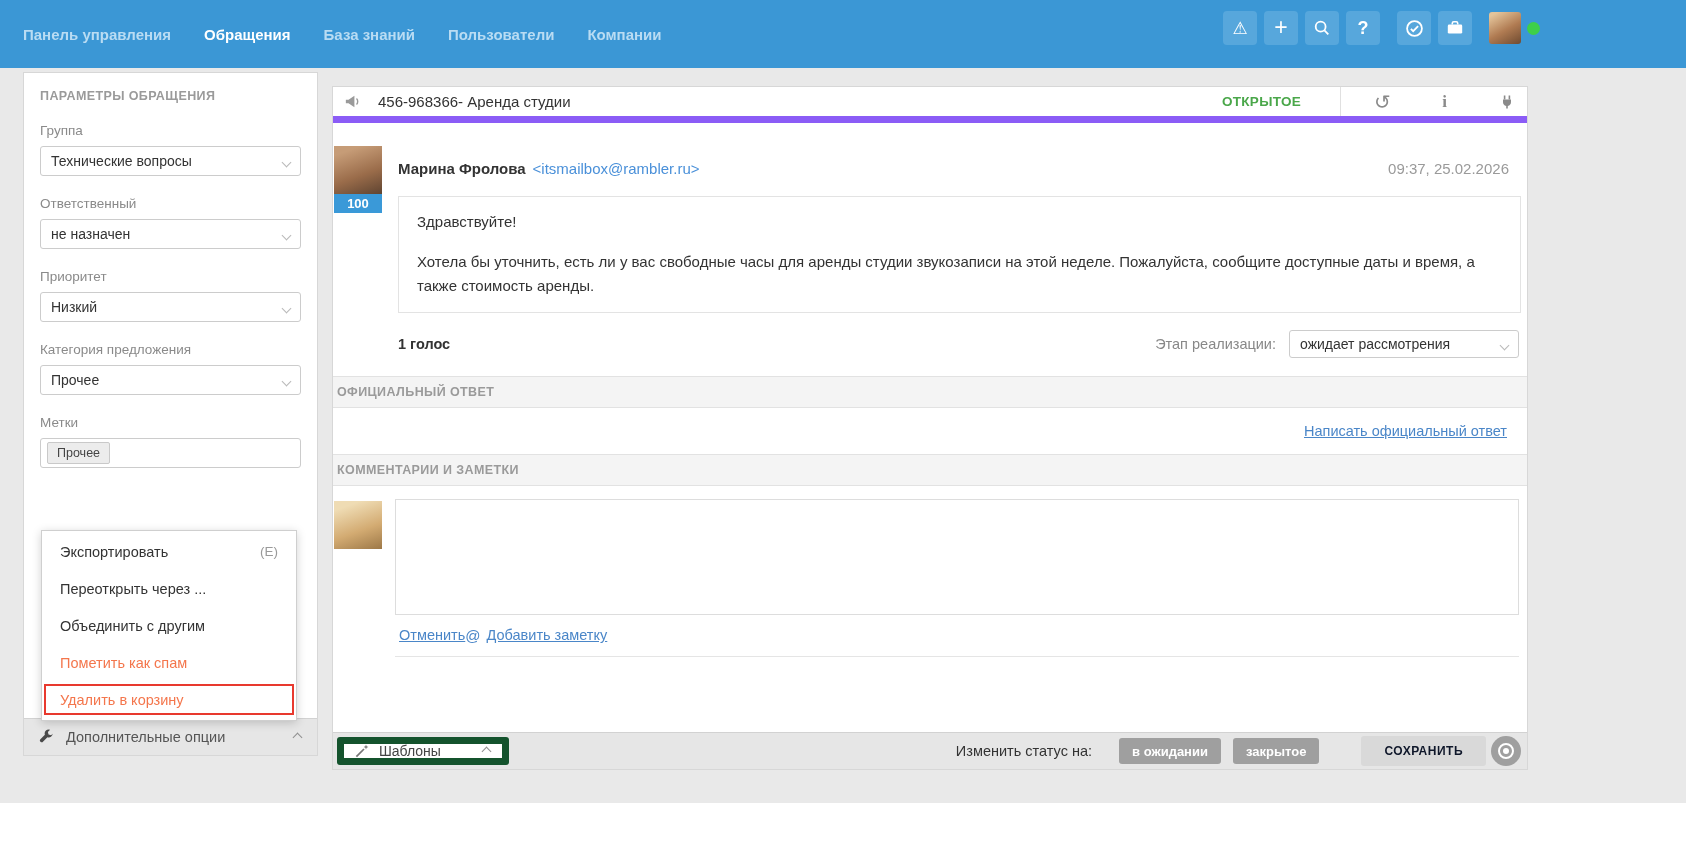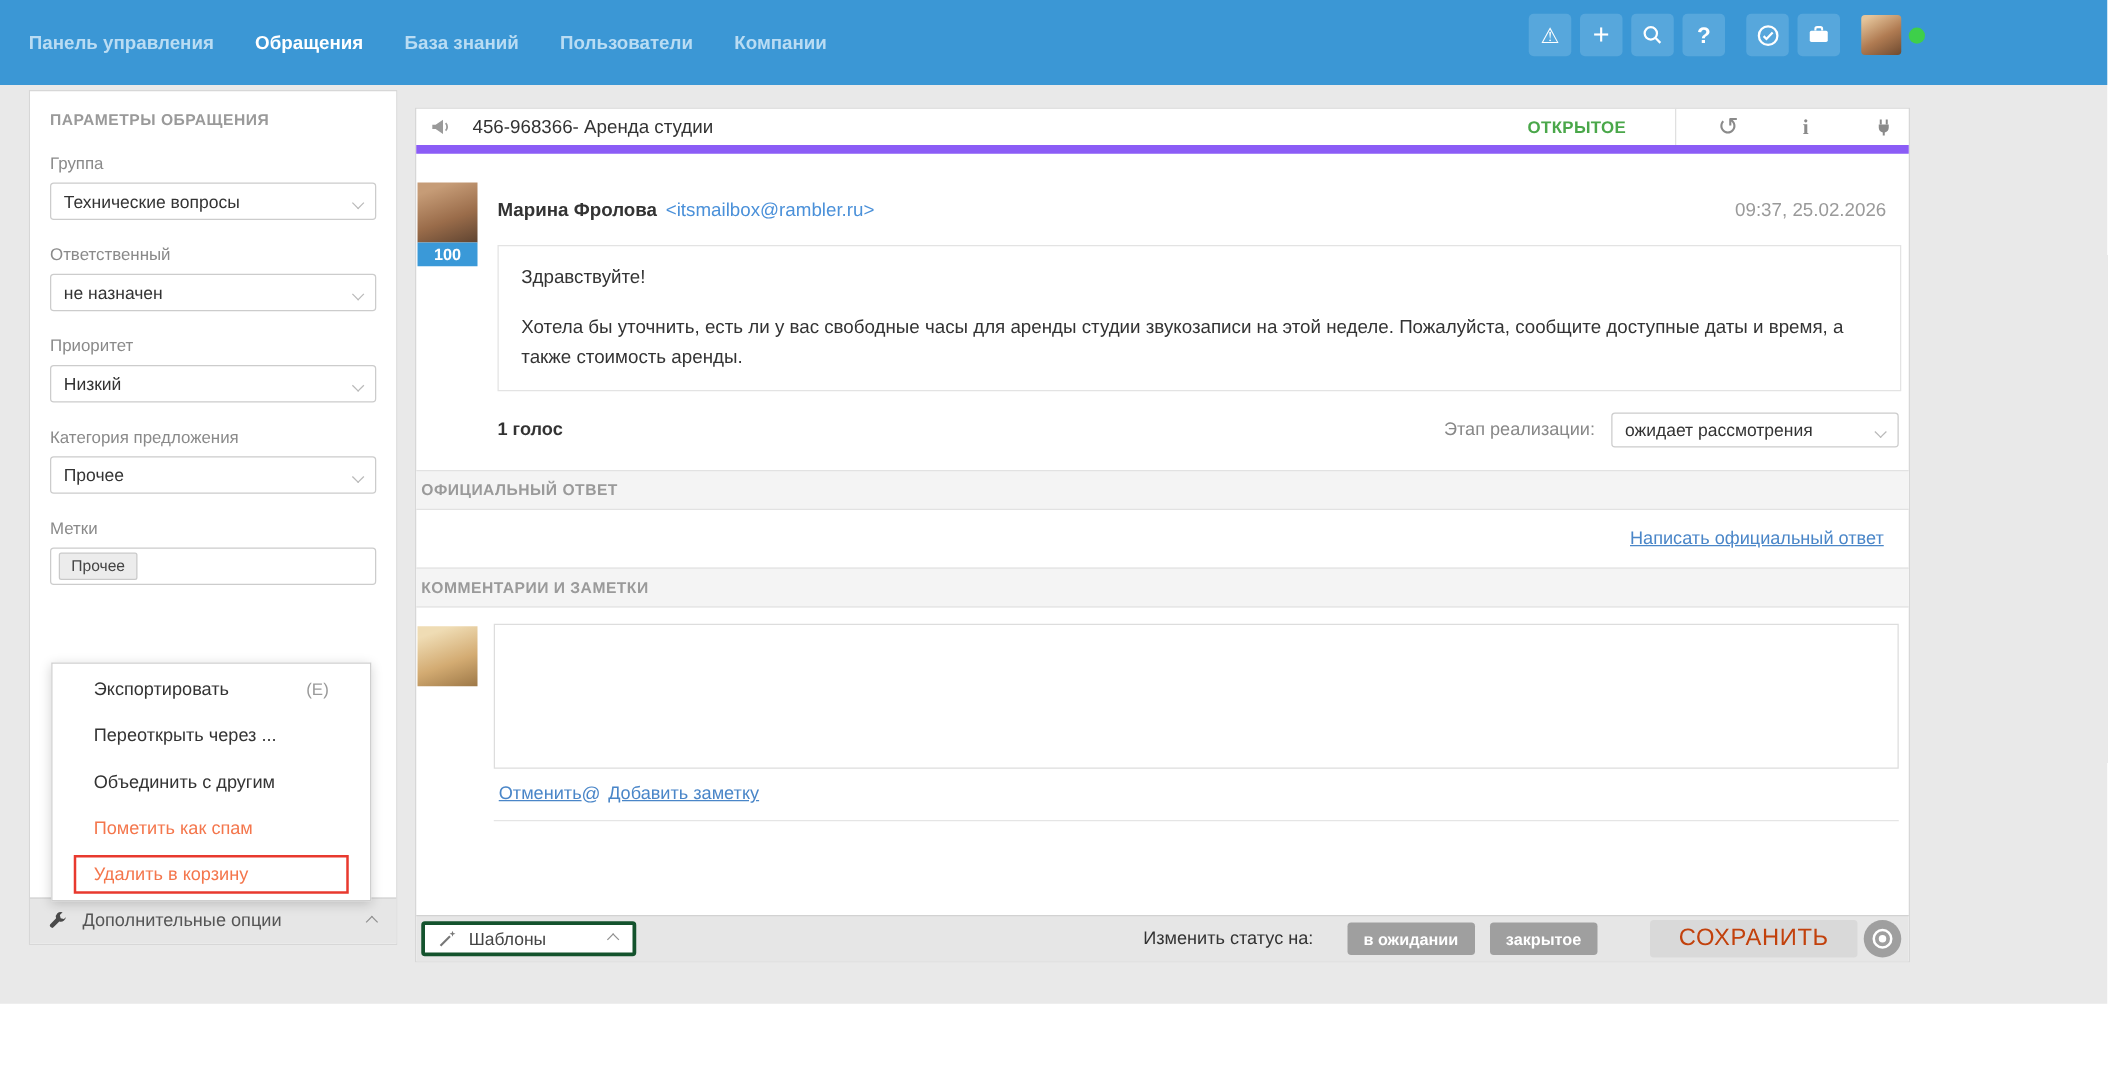--- a/index.html
+++ b/index.html
@@ -33,21 +33,21 @@
   .flabel { font-size:13.5px; color:#8a8a8a; }
   .select-box { margin-top:8px; height:30px; border:1px solid #ccc; border-radius:3px; background:#fff; display:flex; align-items:center; padding:0 24px 0 10px; font-size:14px; color:#333; position:relative; }
   .select-box .chev { position:absolute; right:10px; top:12px; }
   .chev { display:inline-block; width:7px; height:7px; border-right:1.5px solid #b9b9b9; border-bottom:1.5px solid #b9b9b9; }
   .chev.down { transform:rotate(45deg); }
   .chev.up { transform:rotate(225deg); }
   .chev.dark { border-color:#8f8f8f; }
   .tags-box { margin-top:8px; min-height:30px; border:1px solid #ccc; border-radius:3px; background:#fff; display:flex; align-items:center; padding:2px 6px; }
   .chip { background:#ececec; border:1px solid #c9c9c9; border-radius:2px; font-size:12.5px; color:#444; padding:3px 9px; }
 
-  .context-menu { position:absolute; left:17px; top:457px; width:256px; background:#fff; border:1px solid #cfcfcf; box-shadow:0 2px 9px rgba(0,0,0,.18); padding:2px 15px; z-index:4; }
+  .context-menu { position:absolute; left:17px; top:457px; width:256px; background:#fff; border:1px solid #cfcfcf; box-shadow:0 2px 9px rgba(0,0,0,.18); padding:2px 0; z-index:4; }
   .menu-item { height:37px; display:flex; align-items:center; padding:0 18px; font-size:14.5px; color:#333; position:relative; }
   .menu-item .shortcut { margin-left:auto; color:#9a9a9a; font-size:13.5px; }
   .menu-item.danger { color:#f4764c; }
   .menu-item.highlighted::after { content:""; position:absolute; left:2px; right:2px; top:3px; bottom:3px; border:2px solid #e8392e; pointer-events:none; }
 
   .sidebar-footer { position:absolute; bottom:0; left:0; right:0; height:37px; background:#e6e6e6; border-top:1px solid #d2d2d2; display:flex; align-items:center; padding:0 16px 0 14px; gap:11px; color:#555; font-size:14.5px; }
   .sidebar-footer .chev { margin-left:auto; }
 
   
   .main { position:absolute; left:332px; top:86px; width:1196px; height:684px; background:#fff; border:1px solid #d7d7d7; z-index:2; }
@@ -82,26 +82,26 @@
   .link { color:#4a86c8; text-decoration:underline; font-size:14.5px; }
 
   .composer { position:relative; padding-top:13px; }
   .composer-avatar { top:15px; background:linear-gradient(160deg,#efdcb4 15%,#d3ab72 60%,#9d7847 100%); }
   .composer-box { margin:0 8px 0 62px; border:1px solid #ddd; height:116px; background:#fff; }
   .composer-links { margin:0 8px 0 62px; height:42px; display:flex; align-items:center; justify-content:flex-start; padding:0 12px 0 4px; border-bottom:1px solid #e5e5e5; }
   .add-note { display:flex; align-items:center; gap:6px; }
   .at-sign { color:#4a86c8; font-size:15px; }
 
   .main-footer { position:absolute; bottom:0; left:0; right:0; height:37px; background:#e6e6e6; border-top:1px solid #d2d2d2; display:flex; align-items:center; padding:0 6px 0 4px; }
-  .templates-btn { width:172px; height:28px; background:#fff; border:3px solid #14532d; border-radius:3px; display:flex; align-items:center; padding:0 12px 0 10px; font-size:14px; color:#444; gap:9px; }
+  .templates-btn { width:172px; height:28px; background:#fff; border:7px solid #14532d; border-radius:3px; display:flex; align-items:center; padding:0 12px 0 10px; font-size:14px; color:#444; gap:9px; }
   .templates-btn .chev { margin-left:auto; }
   .footer-right { margin-left:auto; display:flex; align-items:center; }
   .change-status { font-size:14.5px; color:#333; margin-right:15px; }
   .status-btn { height:26px; padding:0 13px; background:#9f9f9f; color:#fff; font-size:13px; font-weight:700; border-radius:3px; display:flex; align-items:center; margin-left:12px; }
-  .save-btn { height:30px; padding:0 23px; background:#d9d9d9; color:#c2410c; font-weight:400; font-size:19px; letter-spacing:.5px; border-radius:3px; display:flex; align-items:center; margin-left:42px; }
+  .save-btn { height:30px; padding:0 23px; background:#d9d9d9; color:#0f172a; font-weight:700; font-size:12px; letter-spacing:.5px; border-radius:3px; display:flex; align-items:center; margin-left:42px; }
   .circle-btn { width:30px; height:30px; border-radius:50%; background:#9f9f9f; display:flex; align-items:center; justify-content:center; margin-left:5px; }
   .circle-btn .ring { width:16px; height:16px; border:2px solid #fff; border-radius:50%; display:flex; align-items:center; justify-content:center; }
   .circle-btn .dot { width:6px; height:6px; border-radius:50%; background:#fff; }
 </style>
 </head>
 <body>
 
 <nav class="topnav" data-interactable="false">
   <div class="nav-items" data-interactable="false">
     <a class="nav-item" data-interactable="true">Панель управления</a>

